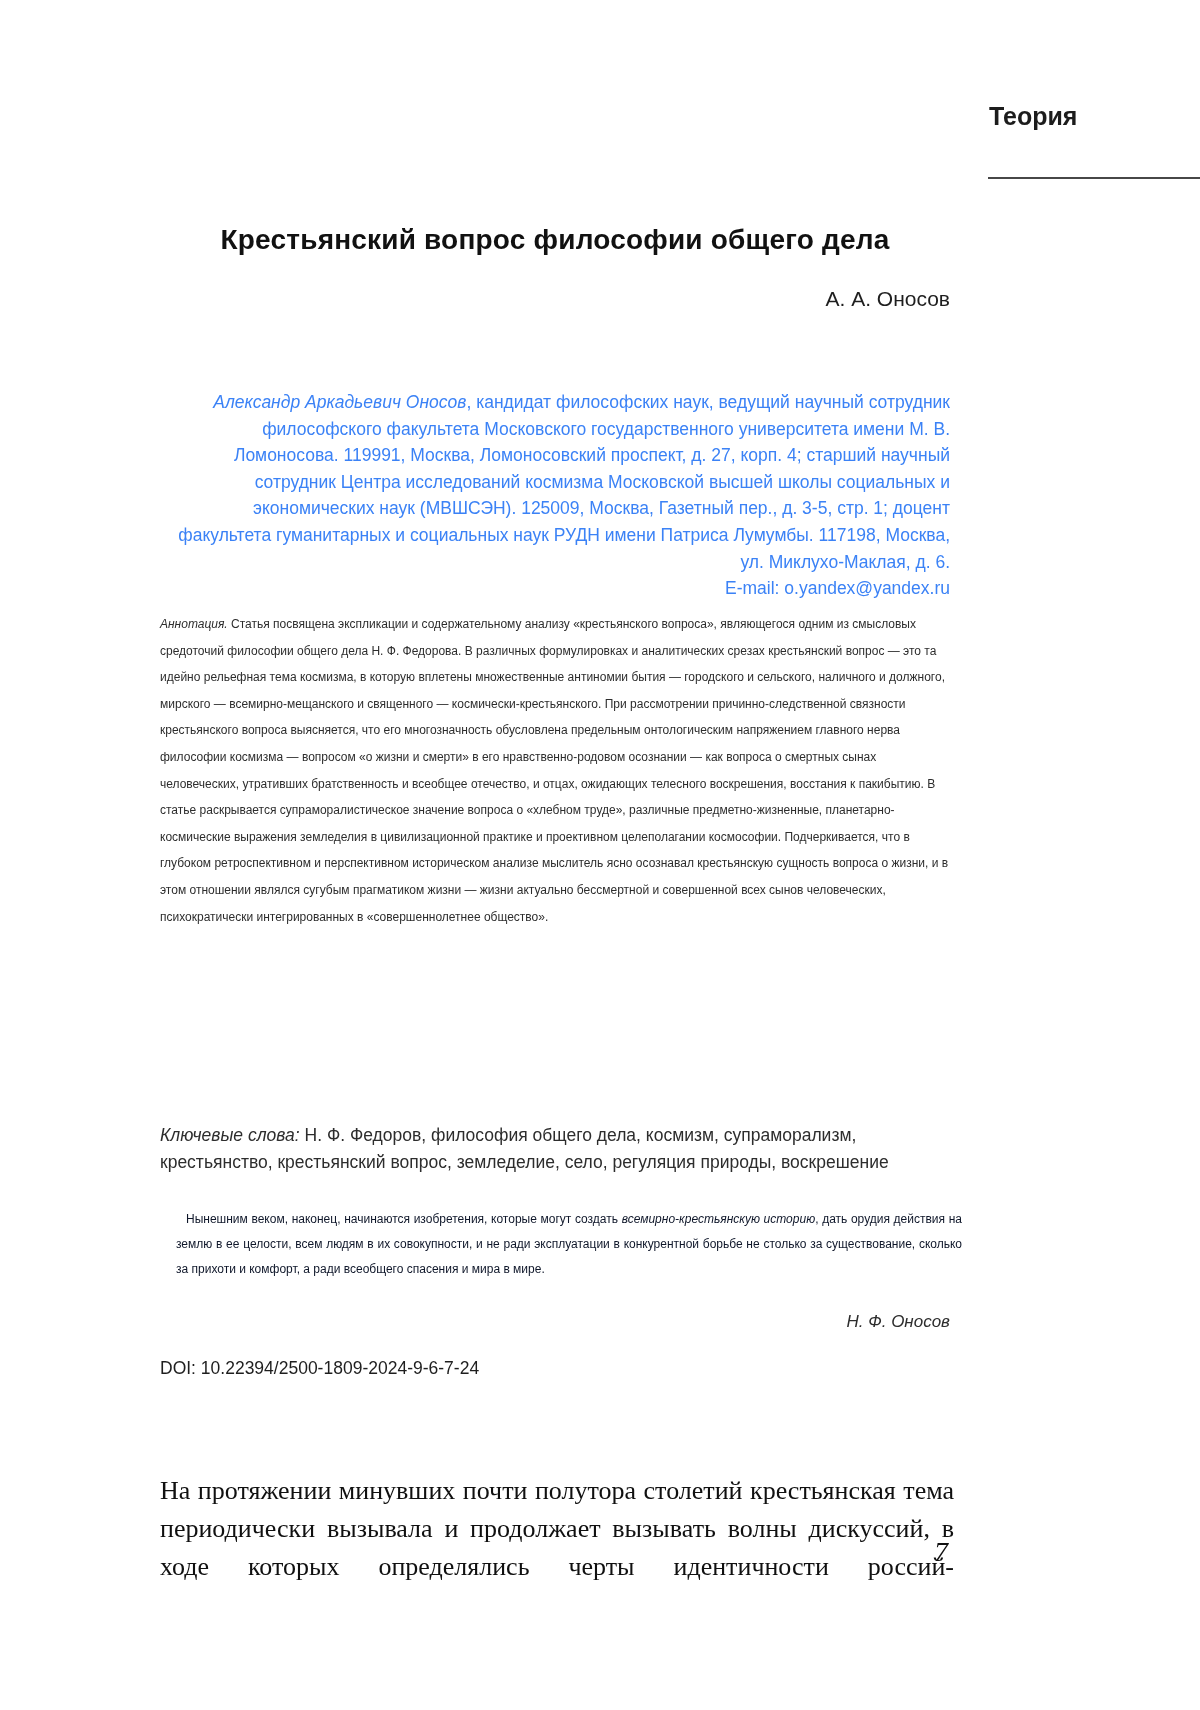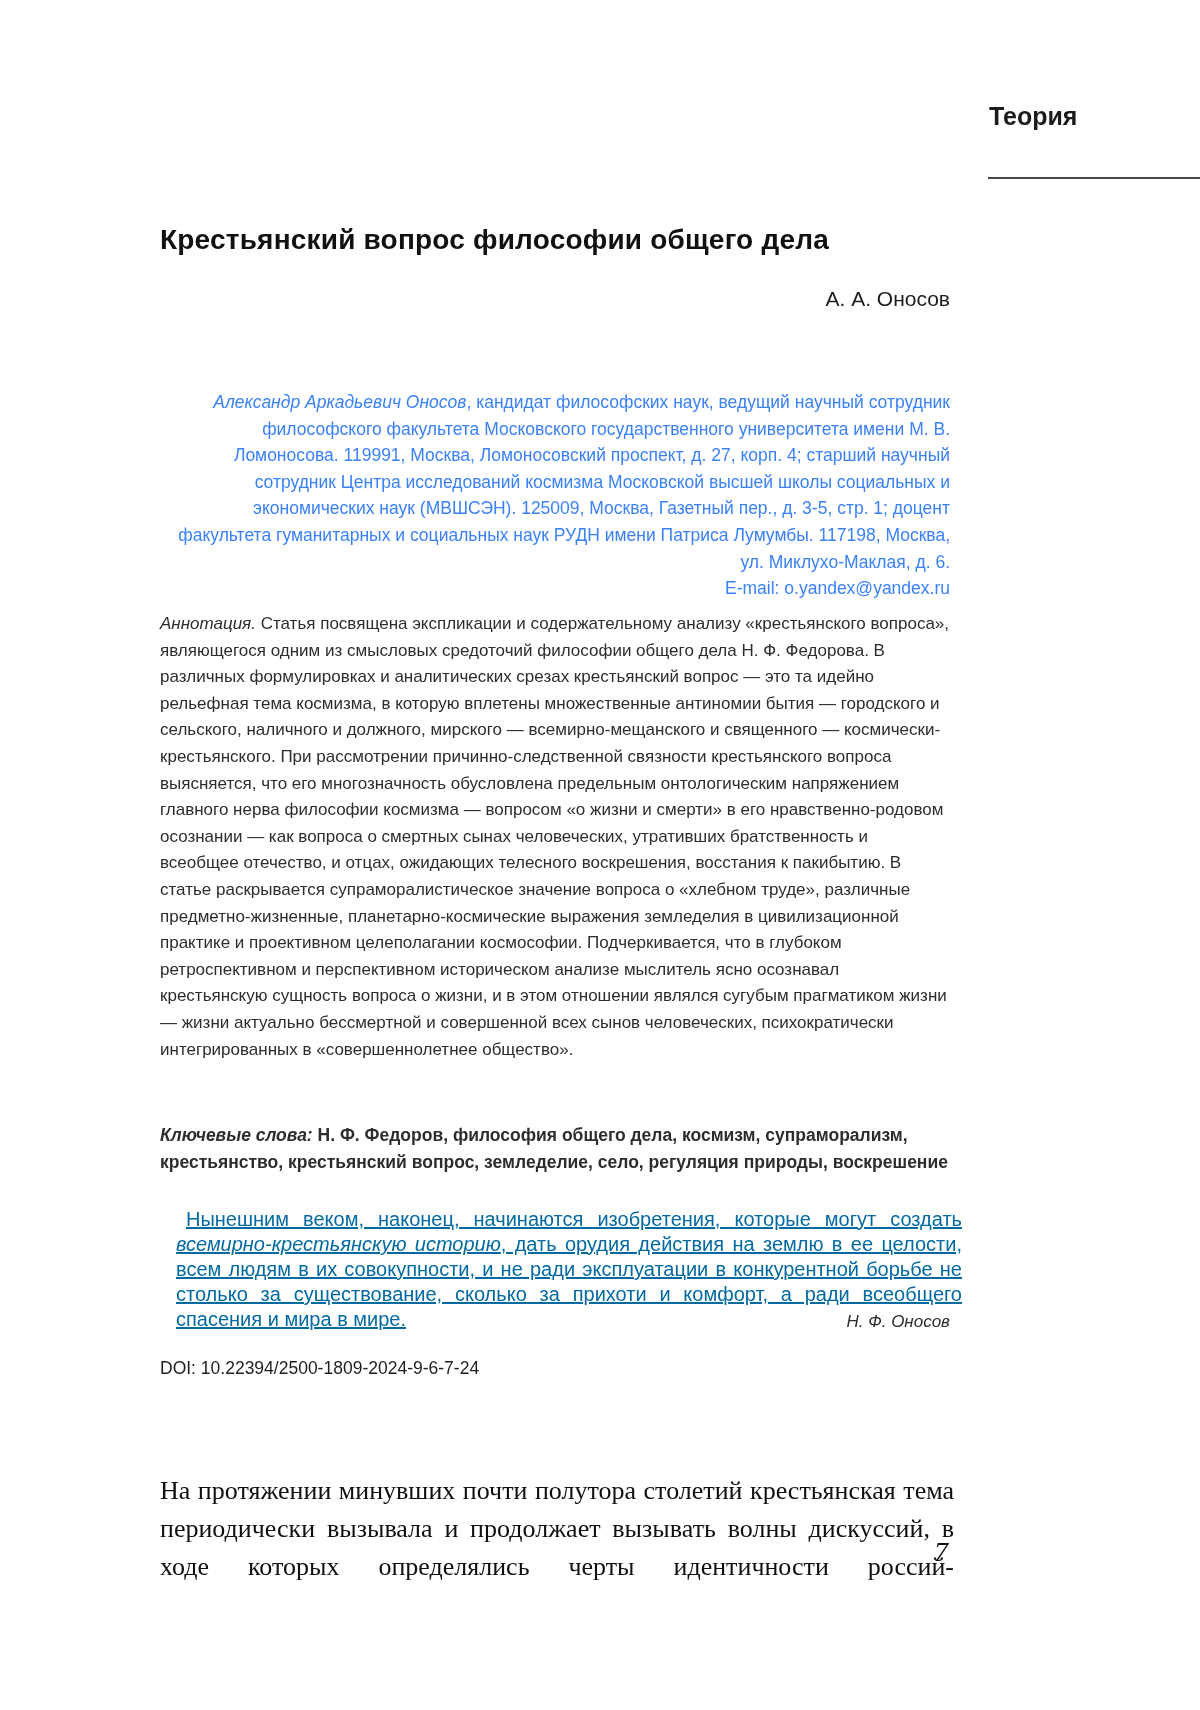--- a/index.html
+++ b/index.html
@@ -32,31 +32,31 @@
     top: 287px;
     font-size: 21px; color: #1e1e1e; text-align: right;
   }
   .affiliation {
     top: 389px;
     font-size: 17.5px; line-height: 26.6px; color: #3b82f6;
     text-align: right;
   }
   .abstract {
     top: 611px;
-    font-size: 17px; line-height: 26.6px; color: #2d2d2d;
+    font-size: 12px; line-height: 26.6px; color: #2d2d2d;
     text-align: left;
   }
   .keywords {
     top: 1122px;
-    font-size: 17.5px; line-height: 26.6px; color: #2d2d2d; font-weight: bold;
+    font-size: 17.5px; line-height: 26.6px; color: #2d2d2d;
   }
   .epigraph {
     left: 176px; top: 1207px; width: 786px;
-    font-size: 20px; line-height: 25px; color: #0369a1;
-    text-align: justify; text-indent: 10px; text-decoration: underline;
+    font-size: 12px; line-height: 25px; color: #0f172a;
+    text-align: justify; text-indent: 10px;
   }
   .attribution {
     top: 1312px;
     font-size: 17px; font-style: italic; color: #2d2d2d;
     text-align: right;
   }
   .doi {
     top: 1358px;
     font-size: 17.5px; color: #1e1e1e;
   }
@@ -73,21 +73,21 @@
     font-size: 28px; color: #101010;
   }
   .it { font-style: italic; }
 </style>
 </head>
 <body>
 
 <div class="abs kicker">Теория</div>
 <div class="abs header-rule"></div>
 
-<h1 class="abs col article-title" style="margin:0;">Крестьянский вопрос философии общего дела</h1>
+<h1 class="abs col article-title" style="margin:0;text-align:center;">Крестьянский вопрос философии общего дела</h1>
 
 <div class="abs col author-name">А. А. Оносов</div>
 
 <div class="abs col affiliation"><span class="it">Александр Аркадьевич Оносов</span><span>, кандидат философских наук, ведущий научный сотрудник философского факультета Московского государственного университета имени М. В. Ломоносова. 119991, Москва, Ломоносовский проспект, д. 27, корп. 4; старший научный сотрудник Центра исследований космизма Московской высшей школы социальных и экономических наук (МВШСЭН). 125009, Москва, Газетный пер., д. 3-5, стр. 1; доцент факультета гуманитарных и социальных наук РУДН имени Патриса Лумумбы. 117198, Москва, ул. Миклухо-Маклая, д. 6.</span><br>
   <span>E-mail: o.yandex@yandex.ru</span>
 </div>
 
 <div class="abs col abstract"><span class="it">Аннотация.</span><span> Статья посвящена экспликации и содержательному анализу «крестьянского вопроса», являющегося одним из смысловых средоточий философии общего дела Н. Ф. Федорова. В различных формулировках и аналитических срезах крестьянский вопрос — это та идейно рельефная тема космизма, в которую вплетены множественные антиномии бытия — городского и сельского, наличного и должного, мирского — всемирно-мещанского и священного — космически-крестьянского. При рассмотрении причинно-следственной связности крестьянского вопроса выясняется, что его многозначность обусловлена предельным онтологическим напряжением главного нерва философии космизма — вопросом «о жизни и смерти» в его нравственно-родовом осознании — как вопроса о смертных сынах человеческих, утративших братственность и всеобщее отечество, и отцах, ожидающих телесного воскрешения, восстания к пакибытию. В статье раскрывается супраморалистическое значение вопроса о «хлебном труде», различные предметно-жизненные, планетарно-космические выражения земледелия в цивилизационной практике и проективном целеполагании космософии. Подчеркивается, что в глубоком ретроспективном и перспективном историческом анализе мыслитель ясно осознавал крестьянскую сущность вопроса о жизни, и в этом отношении являлся сугубым прагматиком жизни — жизни актуально бессмертной и совершенной всех сынов человеческих, психократически интегрированных в «совершеннолетнее общество».</span></div>
 
 <div class="abs col keywords"><span class="it">Ключевые слова:</span><span> Н. Ф. Федоров, философия общего дела, космизм, супраморализм, крестьянство, крестьянский вопрос, земледелие, село, регуляция природы, воскрешение</span></div>

